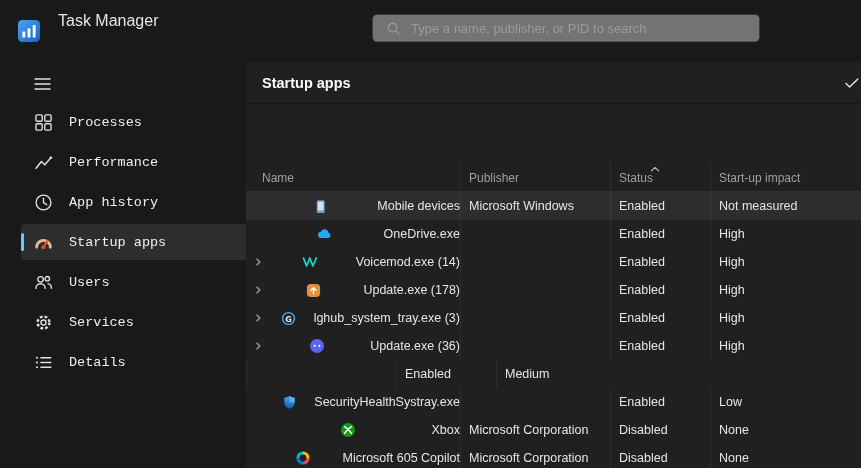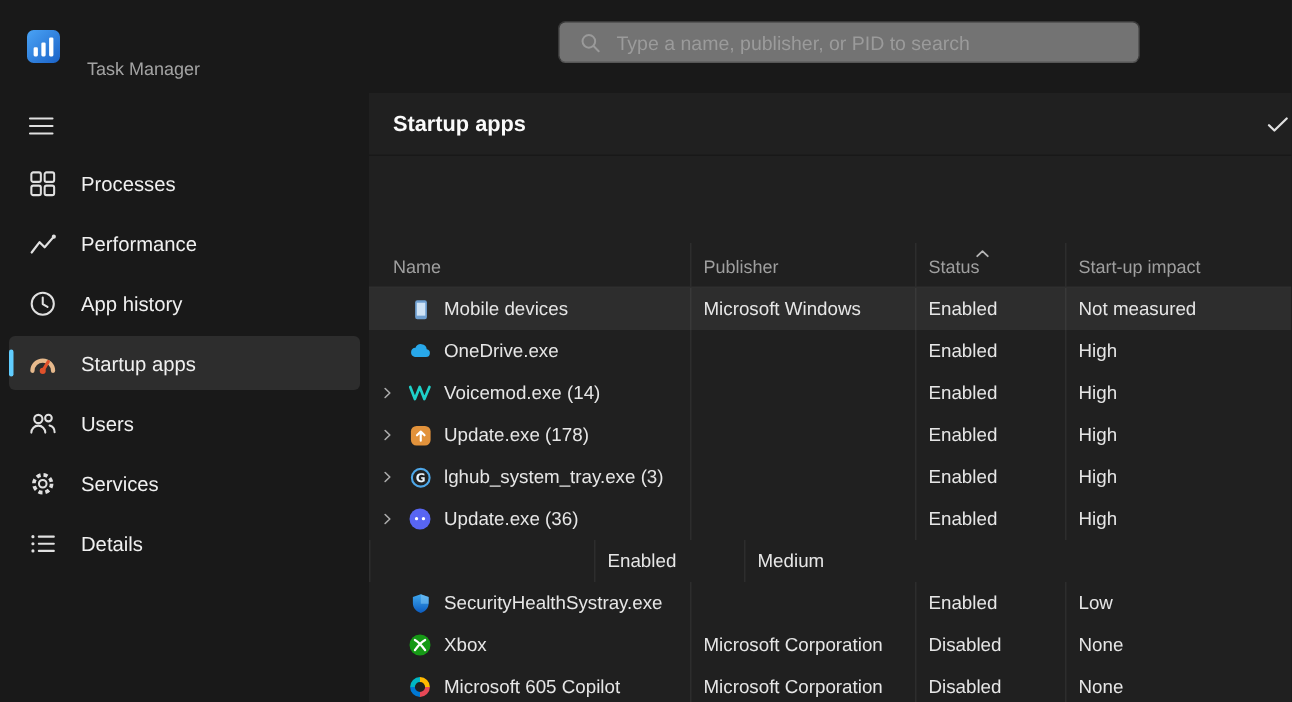--- a/index.html
+++ b/index.html
@@ -9,35 +9,35 @@
     background:#191919;
     font-family:"Liberation Sans","DejaVu Sans",sans-serif;
     color:#ececec;
     font-size:13px;
   }
   svg { display:block; }
 
   
   .titlebar { position:absolute; left:0; top:0; right:0; height:62px; display:flex; align-items:center; }
   .app-icon { position:absolute; left:18px; top:20px; width:22px; height:22px; }
-  .app-title { position:absolute; left:58px; top:39px; font-size:12px; color:#a3a3a3; }
+  .app-title { position:absolute; left:58px; top:12px; font-size:16px; color:#e5e5e5; }
 
   .search-box {
     position:absolute; left:372px; top:14px; width:388px; height:28px;
     background:#737373; border:1px solid #3a3a3a; border-bottom-color:#565656;
     border-radius:5px; display:flex; align-items:center; padding:0 12px; gap:10px;
   }
   .search-box input {
     flex:1; background:transparent; border:none; outline:none;
     color:#e2e2e2; font-size:13px; font-family:inherit;
   }
   .search-box input::placeholder { color:#9b9b9b; }
 
   
-  .sidebar { position:absolute; left:0; top:62px; width:246px; bottom:0; }
+  .sidebar { position:absolute; left:15px; top:62px; width:246px; bottom:0;font-family:Liberation Mono, monospace; }
   .hamburger { margin:6px 8px 4px; width:38px; height:32px; border-radius:4px;
     display:flex; align-items:center; justify-content:center; }
   .nav-item {
     position:relative; height:36px; margin:0 6px 4px; border-radius:4px;
     display:flex; align-items:center; padding-left:12px; gap:16px;
     font-size:13.5px; color:#f0f0f0; cursor:default;
   }
   .nav-item.selected { background:#2d2d2d; }
   .accent-pill { position:absolute; left:0; top:9px; bottom:9px; width:3px; border-radius:2px; }
   .icon20 { width:20px; height:20px; display:inline-flex; align-items:center; justify-content:center; flex:none; }
@@ -64,21 +64,21 @@
   .hcell.col1 { width:150px;align-items:flex-end; }
   .hcell.col2 { width:100px; }
   .hcell.col3 { flex:1; }
   .hcell.col1,.hcell.col2,.hcell.col3,
   .cell.col1,.cell.col2,.cell.col3 { border-left:1px solid rgba(255,255,255,.06); }
   .sort-icon { position:absolute; top:3px; left:38px; width:12px; height:8px; }
 
   .trow { display:flex; height:28px; font-size:12.5px; color:#e6e6e6; }
   .trow.selected { background:#2d2d2d; }
   .cell { display:flex; align-items:center; overflow:hidden; white-space:nowrap; }
-  .cell.col0 { width:214px; padding-left:4px; gap:0; }
+  .cell.col0 { width:214px; padding-left:4px; gap:0;justify-content:space-between; }
   .cell.col0 .chev { width:16px; height:16px; display:flex; align-items:center; justify-content:center; flex:none; }
   .cell.col0 .icon16 { margin-left:6px; }
   .cell.col0 .nm { margin-left:8px; }
   .cell.col1 { width:150px; padding-left:8px; }
   .cell.col2 { width:100px; padding-left:8px; }
   .cell.col3 { flex:1; padding-left:8px; }
 </style>
 </head>
 <body>
 

